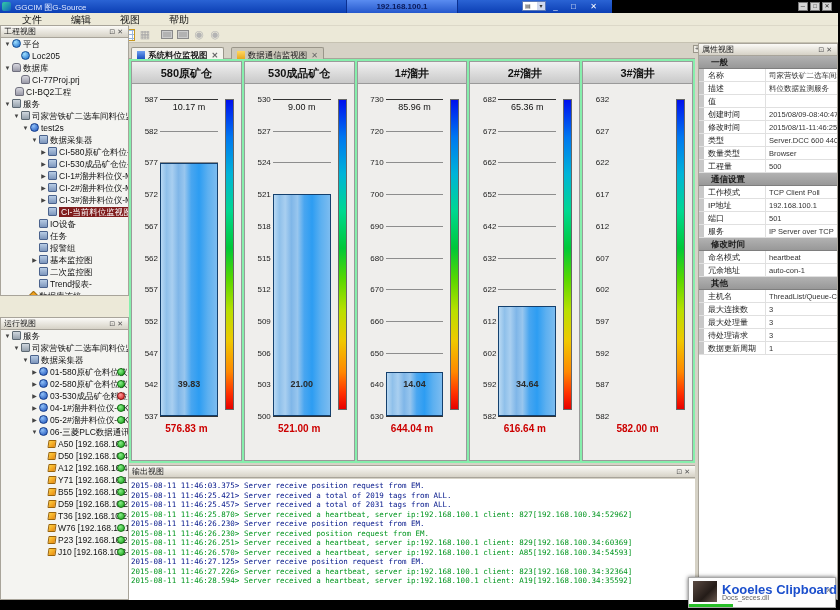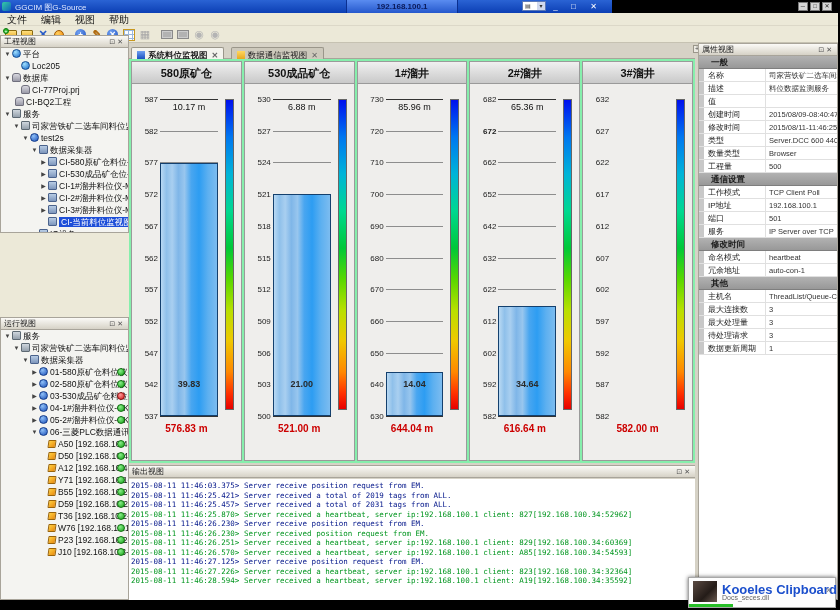--- a/index.html
+++ b/index.html
@@ -22,21 +22,21 @@
               border:1px solid #5a78b8; font-size:6px; color:#333; line-height:9px; padding-left:2px; }
   .tb-combo .arr { float:right; background:#cfd8ee; width:8px; height:8px; text-align:center; line-height:8px; }
   .tb-winbtn { position:absolute; top:1px; width:15px; height:11px; color:#fff; font-size:8px;
                text-align:center; line-height:11px; }
   .tb-far { position:absolute; top:2px; width:10px; height:9px; background:#d6d6d6;
             border:1px solid #7a7a7a; font-size:6px; color:#222; text-align:center; line-height:7px; }
 
   
   #menubar { position:absolute; left:0; top:13px; width:838px; height:13px; background:#ece9d8;
              border-bottom:1px solid #dcd8c8; font-size:10px; color:#111; }
-  #menubar span { display:inline-block; padding:0 7px; line-height:13px; }
+  #menubar span { display:inline-block; padding:0 7px; line-height:13px;margin-left:15px; }
   #toolbar { position:absolute; left:0; top:26px; width:838px; height:17px; background:#ece9d8;
              border-bottom:1px solid #c6c2b2; padding-left:3px; }
   .tbtn { display:inline-block; width:16px; height:15px; margin:1px 0; vertical-align:top;
           text-align:center; line-height:15px; font-size:11px; position:relative; }
   .tsep { display:inline-block; width:6px; height:15px; }
   .ic-folder { position:absolute; left:2px; top:3px; width:12px; height:9px;
                background:linear-gradient(#ffe080,#e8a820); border:1px solid #8a6a10; border-radius:1px; }
   .ic-plus-dot { position:absolute; left:0px; top:1px; width:6px; height:6px; border-radius:50%;
                  background:#28b828; border:1px solid #0f7a0f; color:#fff; font-size:5px; line-height:5px; }
   .ic-circle { position:absolute; left:2px; top:2px; width:11px; height:11px; border-radius:50%;
@@ -65,21 +65,21 @@
   .texp { display:inline-block; width:9px; font-size:6px; color:#444; text-align:center; vertical-align:top; }
   .tico { display:inline-block; width:9px; height:9px; margin:1px 2px 0 0; vertical-align:top; border-radius:1px; }
   .tico.globe { border-radius:50%; background:radial-gradient(circle at 35% 30%,#9fe0ff,#1566c8); border:1px solid #0f4a90;}
   .tico.db { background:linear-gradient(#d8d8e0,#9a9aa8); border:1px solid #70707e; border-radius:3px 3px 1px 1px;}
   .tico.server { background:linear-gradient(#cfd6dd,#94a0ac); border:1px solid #5d6973;}
   .tico.sphere { border-radius:50%; background:radial-gradient(circle at 35% 30%,#8fc0f8,#1b50b8); border:1px solid #123a8a;}
   .tico.device { background:linear-gradient(#b8cce4,#7d96bc); border:1px solid #4a628c;}
   .tico.tag { width:8px; height:8px; background:linear-gradient(135deg,#ffd040,#e88a10); border:1px solid #9a6408;
               transform:skewX(-8deg); margin-top:2px;}
   .tico.warn { background:#f0a020; border:1px solid #a06a08; transform:rotate(45deg); width:7px; height:7px; margin-top:2px;}
-  .tlabel.sel { background:#1d4ed8; color:#fff; padding:0 2px; }
+  .tlabel.sel { background:#7f1d1d; color:#fff; padding:0 2px; }
   .tdot { position:absolute; right:3px; top:2px; width:8px; height:8px; border-radius:50%; }
   .tdot.green { background:radial-gradient(circle at 35% 30%,#8af08a,#18a018); border:1px solid #0c700c;}
   .tdot.red { background:radial-gradient(circle at 35% 30%,#ff9a9a,#d01818); border:1px solid #8a0c0c;}
 
   
   #center { position:absolute; left:129px; top:43px; width:566px; height:557px; background:#d6d2c6; }
   #tabbar { position:absolute; left:0; top:0; right:0; height:16px; background:#d6d2c6;
             border-bottom:1px solid #a8a49a; padding:1px 2px 0 2px; }
   .tab { display:inline-block; height:15px; line-height:14px; font-size:8.5px; padding:0 5px;
          border:1px solid #9a968a; border-bottom:none; margin-right:2px; color:#222;
@@ -165,21 +165,21 @@
     <span class="tb-far" style="left:810px">□</span>
     <span class="tb-far" style="left:822px">✕</span>
   </div>
 
   <div id="menubar">
     <span>文件</span><span>编辑</span><span>视图</span><span>帮助</span>
   </div>
 
   <div id="toolbar"><span class="tbtn"><span class="ic-folder"></span><span class="ic-plus-dot">+</span></span><span class="tbtn"><span class="ic-folder"></span></span><span class="tbtn" style="color: rgb(36, 88, 200); font-weight: bold;">✕</span><span class="tbtn"><span class="ic-bell"></span></span><span class="tsep"></span><span class="tbtn"><span class="ic-circle">+</span></span><span class="tbtn" style="color: rgb(176, 106, 16); font-weight: bold;">✎</span><span class="tbtn"><span class="ic-circle">✕</span></span><span class="tbtn"><span class="ic-grid"></span></span><span class="tbtn" style="color: rgb(168, 168, 168);">▦</span><span class="tsep"></span><span class="tbtn"><span class="ic-mon"></span></span><span class="tbtn"><span class="ic-mon"></span></span><span class="tbtn" style="color: rgb(180, 180, 180);">◉</span><span class="tbtn" style="color: rgb(180, 180, 180);">◉</span></div>
 
-  <div class="panel" id="panel-project" style="left:0;top:35px;width:129px;height:198px">
+  <div class="panel" id="panel-project" style="left:0;top:25px;width:129px;height:271px">
     <div class="phead">
       <span>工程视图</span>
       <span class="pbtns"><span>⊡</span><span>✕</span></span>
     </div>
     <div class="tree" style="top:12px" id="tree-project">
         <div class="trow" style="padding-left: 2px;"><span class="texp">▼</span><span class="tico globe"></span><span class="tlabel">平台</span></div>
         <div class="trow" style="padding-left: 11px;"><span class="texp"></span><span class="tico globe"></span><span class="tlabel">Loc205</span></div>
         <div class="trow" style="padding-left: 2px;"><span class="texp">▼</span><span class="tico db"></span><span class="tlabel">数据库</span></div>
         <div class="trow" style="padding-left: 11px;"><span class="texp"></span><span class="tico db"></span><span class="tlabel">CI-77Proj.prj</span></div>
         <div class="trow" style="padding-left: 5px;"><span class="texp"></span><span class="tico db"></span><span class="tlabel">CI-BQ2工程</span></div>
@@ -280,21 +280,21 @@
               <div class="gtick" style="top: 20%;"></div>
               <div class="gtick" style="top: 30%;"></div>
               <div class="gtick" style="top: 40%;"></div>
               <div class="gtick" style="top: 50%;"></div>
               <div class="gtick" style="top: 60%;"></div>
               <div class="gtick" style="top: 70%;"></div>
               <div class="gtick" style="top: 80%;"></div>
               <div class="gtick" style="top: 90%;"></div>
               <div class="gtick dark" style="top: 100%;"></div>
               <div class="gfill" style="height: 70%;"></div>
-              <div class="gtoplabel">6.88 m</div>
+              <div class="gtoplabel">9.00 m</div>
               <div class="gfilllabel">21.00</div>
             </div>
             <div class="gticklabel" style="top: calc(0% + 10px);">530</div>
             <div class="gticklabel" style="top: calc(10% + 4.2px);">527</div>
             <div class="gticklabel" style="top: calc(20% - 1.6px);">524</div>
             <div class="gticklabel" style="top: calc(30% - 7.4px);">521</div>
             <div class="gticklabel" style="top: calc(40% - 13.2px);">518</div>
             <div class="gticklabel" style="top: calc(50% - 19px);">515</div>
             <div class="gticklabel" style="top: calc(60% - 24.8px);">512</div>
             <div class="gticklabel" style="top: calc(70% - 30.6px);">509</div>
@@ -352,21 +352,21 @@
               <div class="gtick" style="top: 60%;"></div>
               <div class="gtick" style="top: 70%;"></div>
               <div class="gtick" style="top: 80%;"></div>
               <div class="gtick" style="top: 90%;"></div>
               <div class="gtick dark" style="top: 100%;"></div>
               <div class="gfill" style="height: 34.64%;"></div>
               <div class="gtoplabel">65.36 m</div>
               <div class="gfilllabel">34.64</div>
             </div>
             <div class="gticklabel" style="top: calc(0% + 10px);">682</div>
-            <div class="gticklabel" style="top: calc(10% + 4.2px); font-weight: bold;">672</div>
+            <div class="gticklabel" style="top: calc(10% + 4.2px);">672</div>
             <div class="gticklabel" style="top: calc(20% - 1.6px);">662</div>
             <div class="gticklabel" style="top: calc(30% - 7.4px);">652</div>
             <div class="gticklabel" style="top: calc(40% - 13.2px);">642</div>
             <div class="gticklabel" style="top: calc(50% - 19px);">632</div>
             <div class="gticklabel" style="top: calc(60% - 24.8px);">622</div>
             <div class="gticklabel" style="top: calc(70% - 30.6px);">612</div>
             <div class="gticklabel" style="top: calc(80% - 36.4px);">602</div>
             <div class="gticklabel" style="top: calc(90% - 42.2px);">592</div>
             <div class="gticklabel" style="top: calc(100% - 48px);">582</div>
             <div class="gcolorbar"></div>

